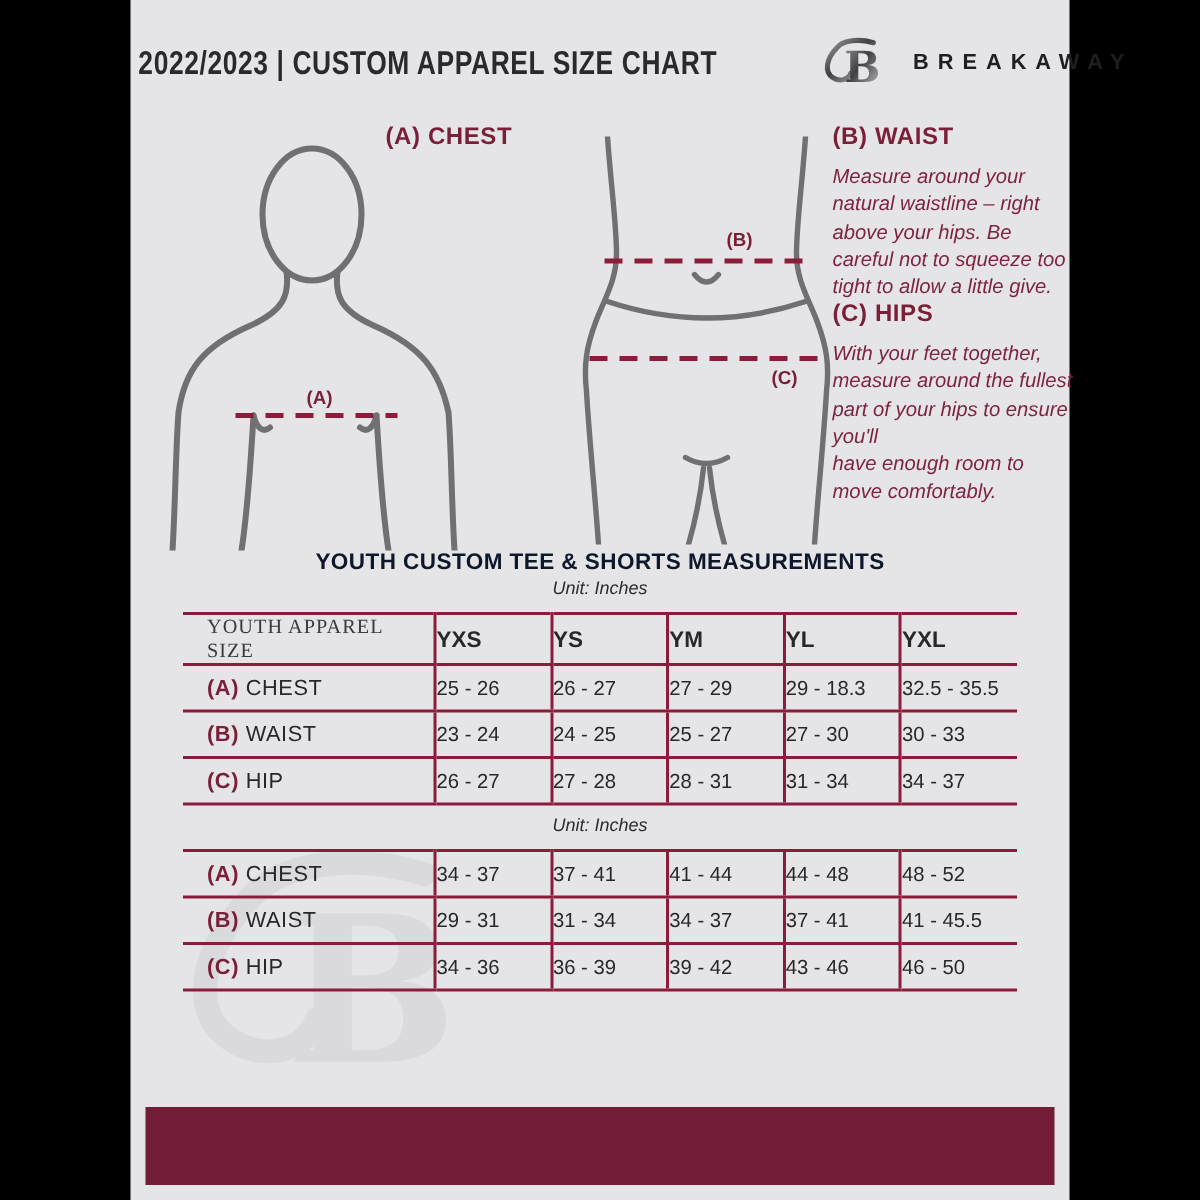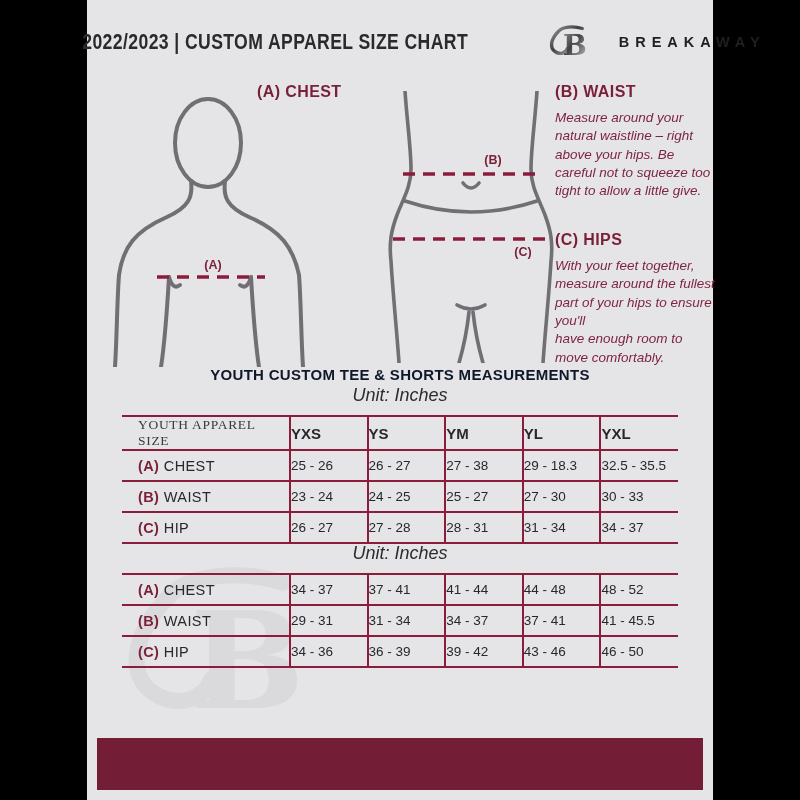--- a/index.html
+++ b/index.html
@@ -11,45 +11,45 @@
     --wm:#DADADD;
     --page:#E5E5E7;
   }
   *{margin:0;padding:0;box-sizing:border-box;}
   html,body{width:800px;height:800px;}
   body{font-family:"Liberation Sans",sans-serif;background:#000;}
   .stage{position:relative;width:800px;height:800px;background:#000;overflow:hidden;}
   .page{position:absolute;left:87px;top:0;width:626px;height:800px;background:var(--page);}
 
   
-  .hdr{position:absolute;top:22px;left:0;width:100%;display:flex;align-items:center;justify-content:center;gap:30px;}
+  .hdr{position:absolute;top:22px;left:0;width:100%;display:flex;align-items:center;justify-content:center;gap:20px;}
   .hdr-title{display:inline-block;font-weight:800;font-size:22px;letter-spacing:.5px;color:#2A2A2C;
              transform:scaleX(.8);transform-origin:center;white-space:nowrap;}
   .logo{display:inline-block;line-height:0;}
   .brand{font-weight:700;font-size:14.5px;letter-spacing:6px;color:#1f1f21;}
 
   
   .guide{position:absolute;top:75px;left:0;width:100%;height:298px;}
   .fig{position:absolute;}
   .fig-torso{left:14px;top:4px;}
   .fig-waist{left:298px;top:16px;}
   .gtxt{position:absolute;color:var(--maroon);}
   .gtxt h3{font-size:16px;font-weight:800;letter-spacing:.4px;color:var(--maroon);}
   .gtxt p{margin-top:8px;font-size:13.5px;line-height:1.36;font-style:italic;color:#7E2440;white-space:pre-line;}
   .g-chest{left:170px;top:8px;width:150px;}
   .g-waist{left:468px;top:8px;width:158px;}
-  .g-hips{left:468px;top:156px;width:162px;}
+  .g-hips{left:468px;top:126px;width:162px;}
   .marker-text{font-weight:800;font-size:12.5px;fill:var(--maroon);font-family:"Liberation Sans",sans-serif;}
 
   
   .tblock{position:absolute;left:0;width:100%;z-index:2;}
   .tb-youth{top:366px;}
   .tb-adult{top:541px;}
   .tbl-title{text-align:center;font-size:15px;font-weight:700;letter-spacing:.3px;color:#0f172a;}
-  .tbl-unit{text-align:center;font-size:18px;font-style:italic;font-weight:500;color:#2c2c2f;margin-top:2px;}
+  .tbl-unit{text-align:center;font-size:12px;font-style:italic;font-weight:500;color:#2c2c2f;margin-top:2px;}
   .size-table{border-collapse:collapse;table-layout:fixed;width:556px;margin:9px 0 0 35px;
               border-top:2px solid var(--maroon-line);background:transparent;}
   .size-table th,.size-table td{border-bottom:2px solid var(--maroon-line);text-align:left;
               font-size:13.5px;color:var(--ink);height:31px;}
   .size-table th+th,.size-table td+td{border-left:2px solid var(--maroon-line);}
   .size-table th{height:33px;font-weight:700;font-size:15px;}
   .size-table .lblcol{width:168px;text-align:left;padding-left:16px;}
   .size-table th.lblcol{font-weight:400;font-size:13.5px;letter-spacing:.7px;color:#3a3a3d;font-family:Liberation Serif, serif;}
   .size-table td.lblcol{font-size:14.5px;letter-spacing:.4px;}
   .mk{color:var(--maroon);font-weight:800;}
@@ -147,21 +147,21 @@
           <th>YXS</th>
           <th>YS</th>
           <th>YM</th>
           <th>YL</th>
           <th>YXL</th>
         </tr>
         <tr>
           <td class="lblcol"><span class="mk">(A)</span> <span>CHEST</span></td>
           <td>25 - 26</td>
           <td>26 - 27</td>
-          <td>27 - 38</td>
+          <td>27 - 29</td>
           <td>29 - 18.3</td>
           <td>32.5 - 35.5</td>
         </tr>
         <tr>
           <td class="lblcol"><span class="mk">(B)</span> <span>WAIST</span></td>
           <td>23 - 24</td>
           <td>24 - 25</td>
           <td>25 - 27</td>
           <td>27 - 30</td>
           <td>30 - 33</td>

